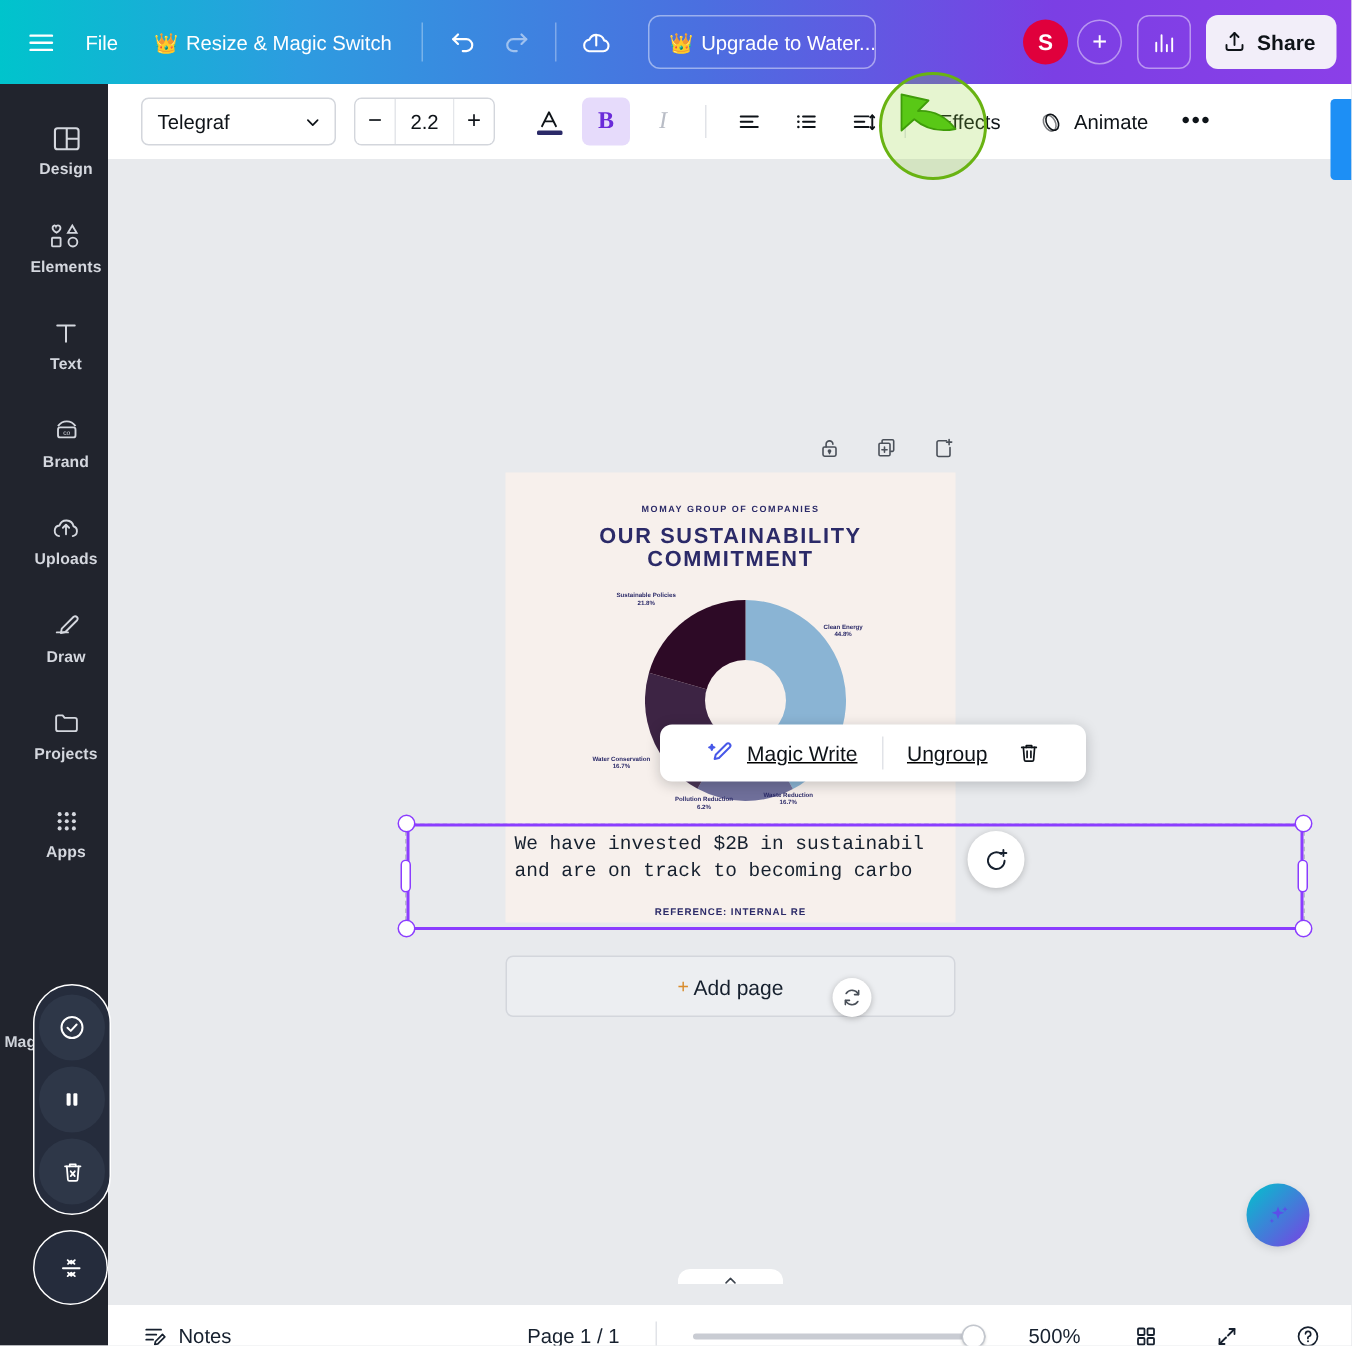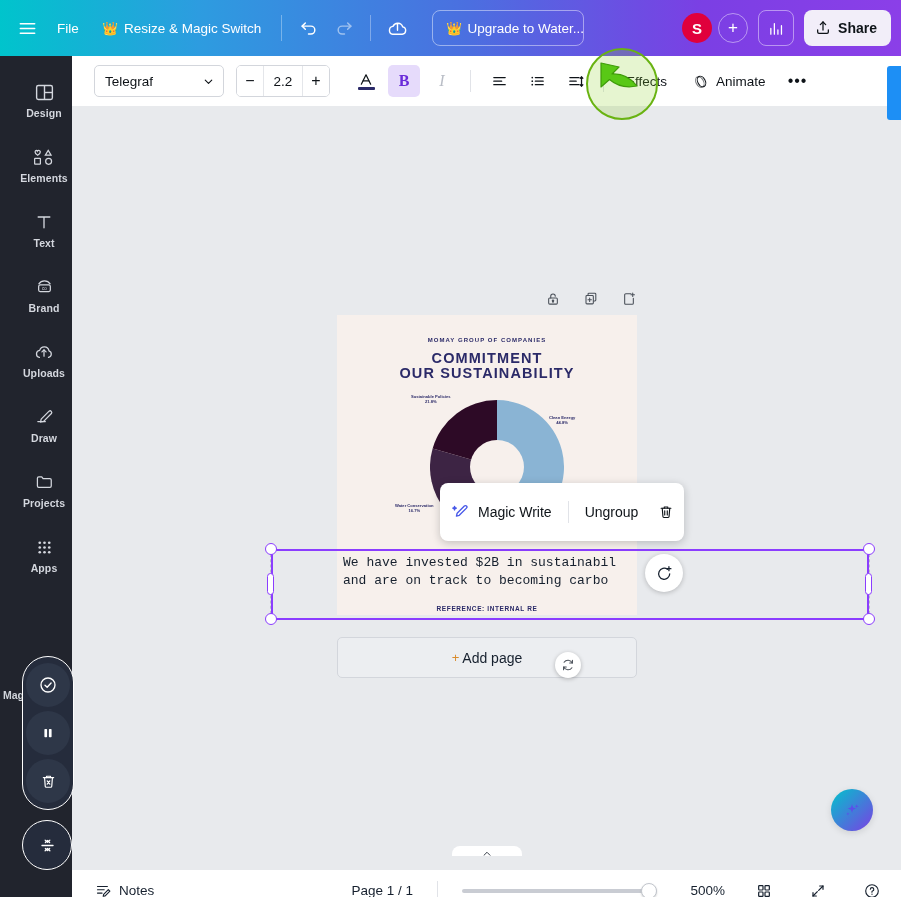--- a/index.html
+++ b/index.html
@@ -209,23 +209,23 @@
 
   .comment-btn {
     position:absolute; left:573px; top:448px; width:38px; height:38px;
     border-radius:50%; background:#fff; box-shadow:0 1px 5px rgba(0,0,0,.22);
     display:flex; align-items:center; justify-content:center; cursor:pointer;
     z-index:23; color:#16202e;
   }
 
   
   .ctx-pill {
-    position:absolute; left:368px; top:377px; height:58px;
+    position:absolute; left:368px; top:377px; height:38px;
     background:#fff; border-radius:8px; box-shadow:0 2px 9px rgba(14,19,24,.22);
-    display:flex; align-items:center; padding:0 2px; gap:2px; z-index:24;
+    display:flex; align-items:center; padding:0 22px; gap:2px; z-index:24;text-decoration:underline;
   }
   .ctx-btn {
     height:34px; padding:0 10px; border-radius:5px; display:flex;
     align-items:center; gap:7px; font-size:14px; color:#0e1318;
     cursor:pointer; white-space:nowrap;
   }
   .ctx-sep { width:1px; height:22px; background:#e1e3e8; margin:0 4px; }
 
   
   .add-page {
@@ -277,21 +277,21 @@
   .bb-sep { width:1px; height:20px; background:#e1e3e8; }
   .zoom-slider {
     width:195px; height:14px; display:flex; align-items:center; position:relative;
     cursor:pointer;
   }
   .zoom-track { width:100%; height:4px; border-radius:2px; background:#c9ccd3; }
   .zoom-knob {
     position:absolute; right:0; width:16px; height:16px; border-radius:50%;
     background:#fff; border:1px solid #c2c6cd; box-shadow:0 1px 2px rgba(0,0,0,.18);
   }
-  .zoom-pct { font-size:13.5px; color:#16202e; width:44px; text-align:right; }
+  .zoom-pct { font-size:13.5px; color:#16202e; width:44px; text-align:center; }
   .bb-icon {
     width:30px; height:30px; border-radius:5px; display:flex;
     align-items:center; justify-content:center; cursor:pointer; color:#16202e;
   }
 
   
   .cursor-ring {
     position:absolute; left:586px; top:48px; width:72px; height:72px;
     border-radius:50%; background:rgba(140,210,40,.22);
     border:2px solid #69b312; z-index:60; pointer-events:none;
@@ -612,22 +612,22 @@
               <path d="M15 4.2H7.2A1.7 1.7 0 0 0 5.5 5.9v12.4a1.7 1.7 0 0 0 1.7 1.7h9.6a1.7 1.7 0 0 0 1.7-1.7V11"></path>
               <path d="M17.6 3v5.3M15 5.6h5.2"></path>
             </svg>
         </span>
       </div>
     </div>
 
     <div class="design-page">
       <div class="brand-eyebrow">MOMAY GROUP OF COMPANIES</div>
       <div class="page-title">
+        <div>OUR SUSTAINABILITY</div>
         <div>COMMITMENT</div>
-        <div>OUR SUSTAINABILITY</div>
       </div>
 
       <div class="donut-wrap">
         <svg width="134" height="134" viewBox="0 0 134 134">
 
           <g id="donut-slices">
               <path d="M 67 67 L 67 0 A 67 67 0 0 1 98.59450553930094 126.0828843213251 Z" fill="#8ab4d4"></path>
               <path d="M 67 67 L 98.59450553930094 126.0828843213251 A 67 67 0 0 1 35.056493231780145 125.89492656713898 Z" fill="#6f6f9a"></path>
               <path d="M 67 67 L 35.056493231780145 125.89492656713898 A 67 67 0 0 1 16.059236840481056 110.52055432466133 Z" fill="#4a3355"></path>
               <path d="M 67 67 L 16.059236840481056 110.52055432466133 A 67 67 0 0 1 2.6283463328307732 48.41801398789629 Z" fill="#3d2444"></path>

